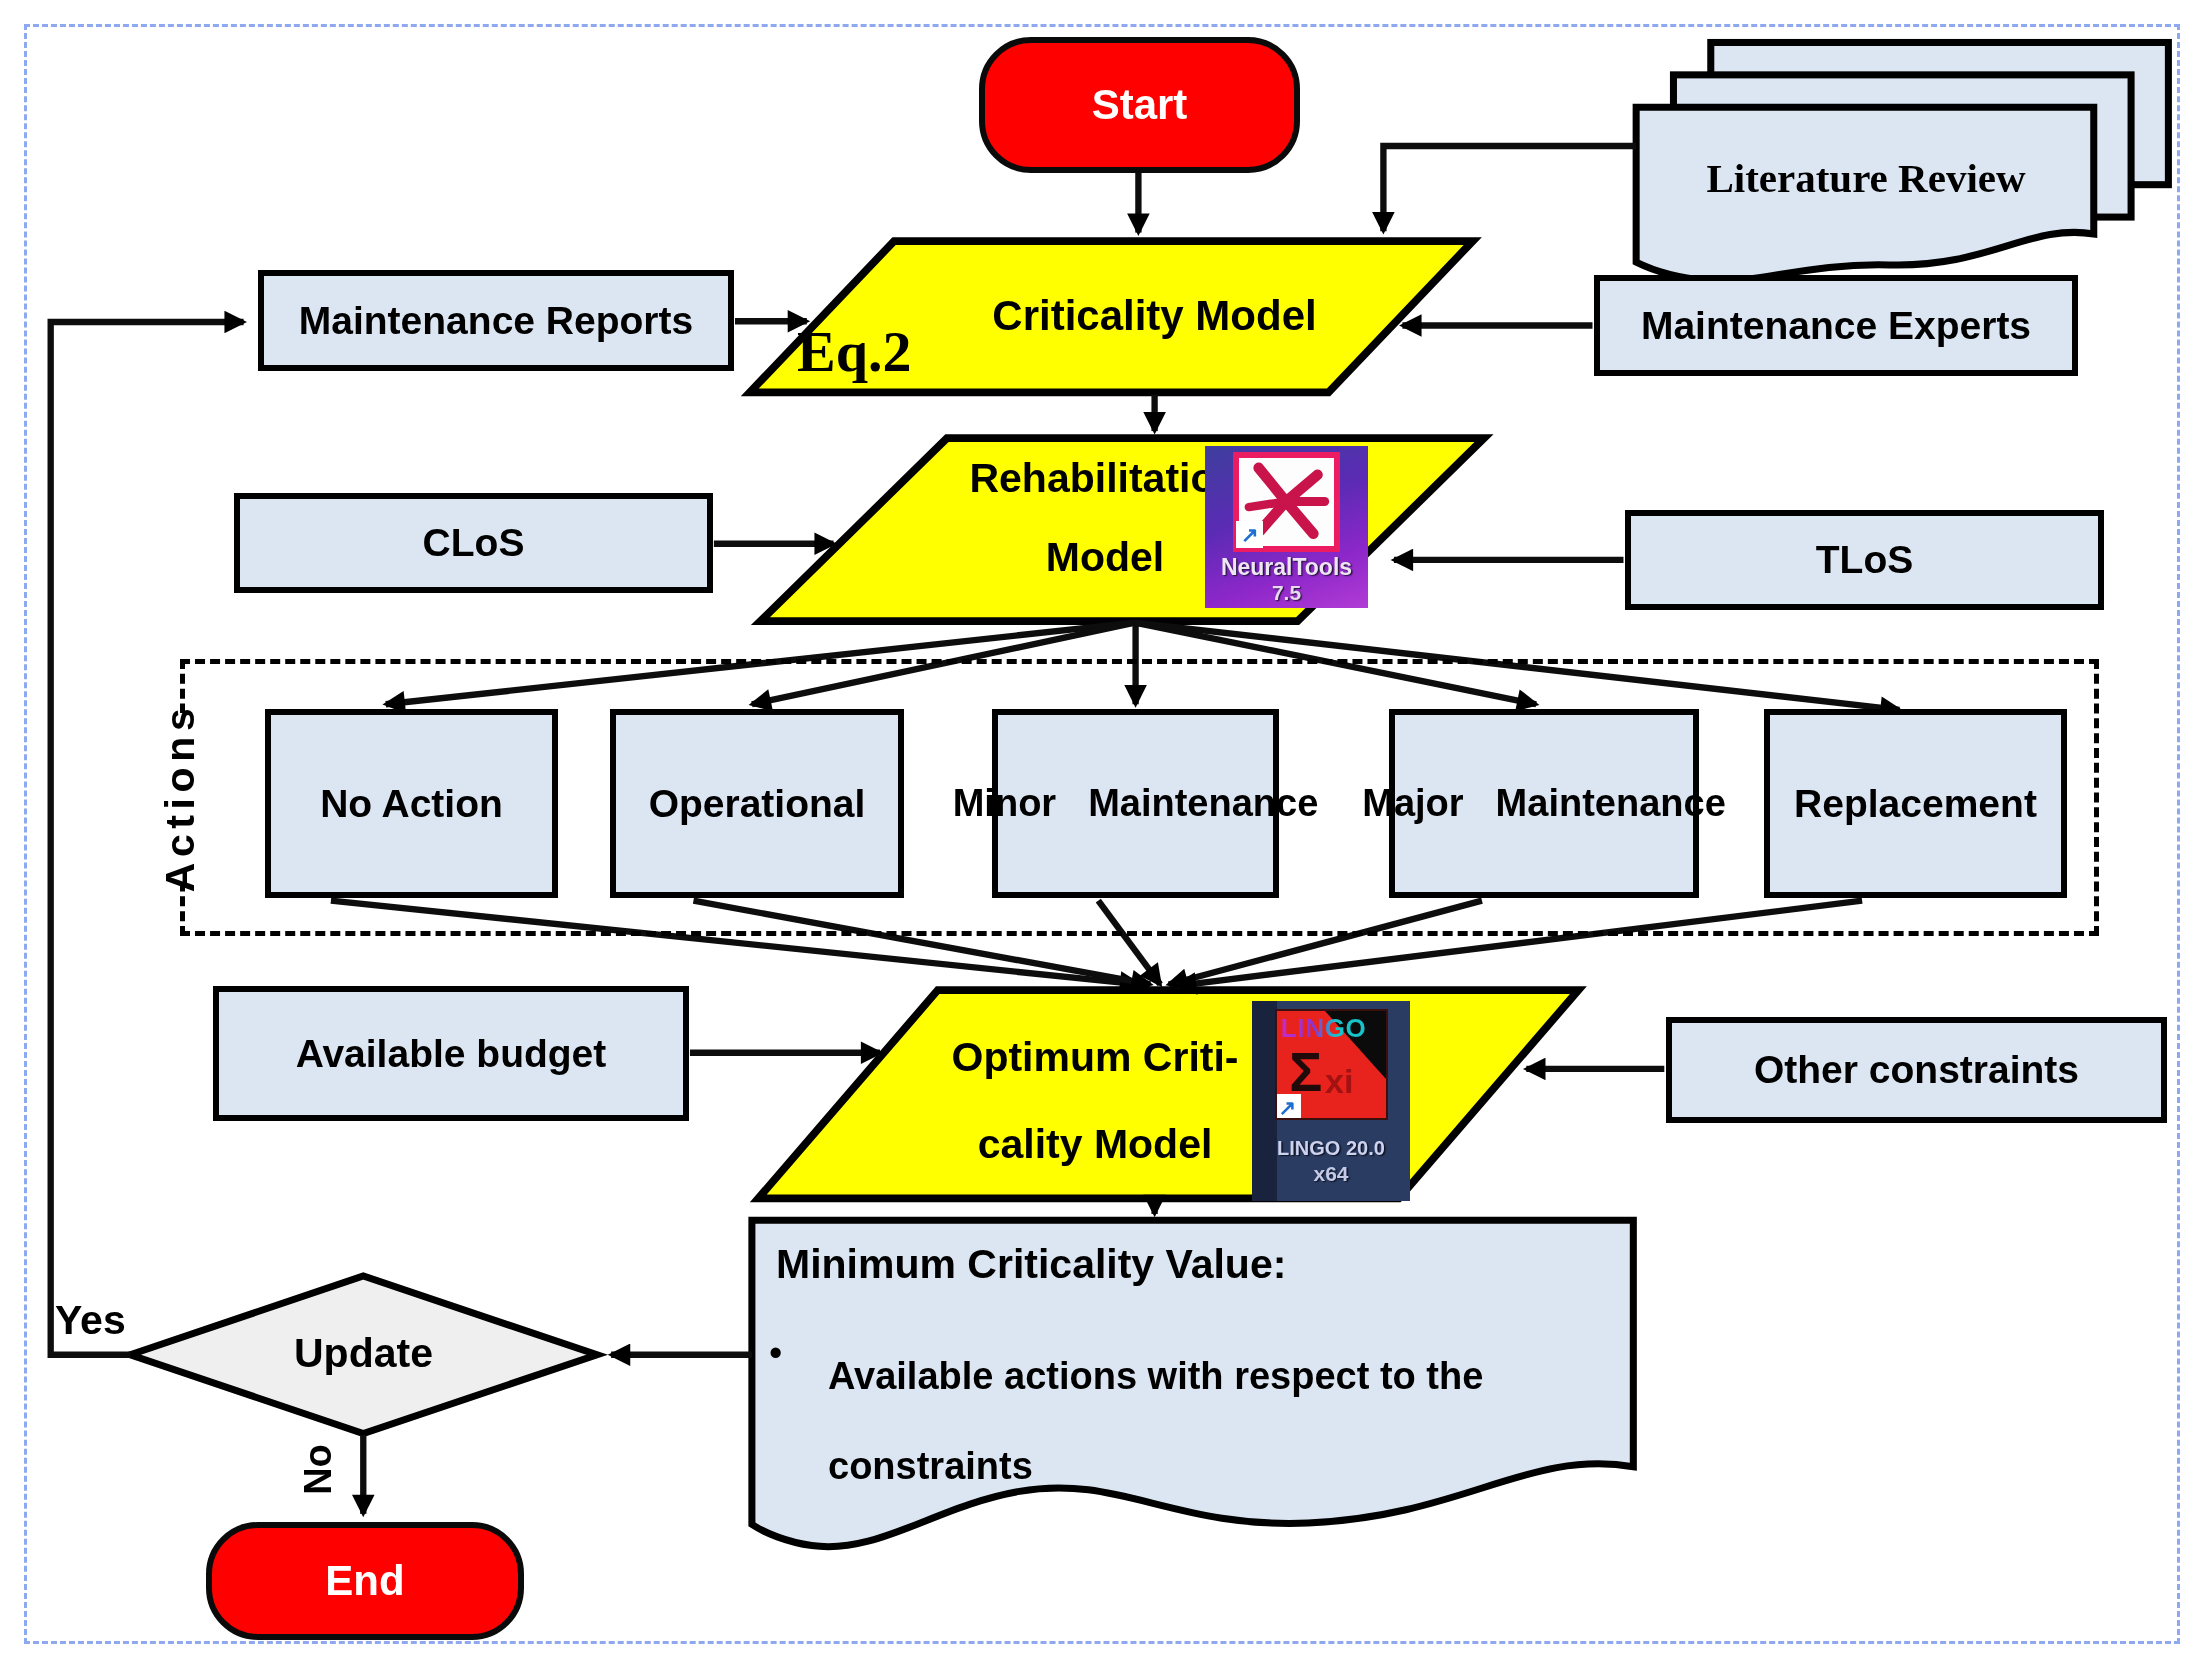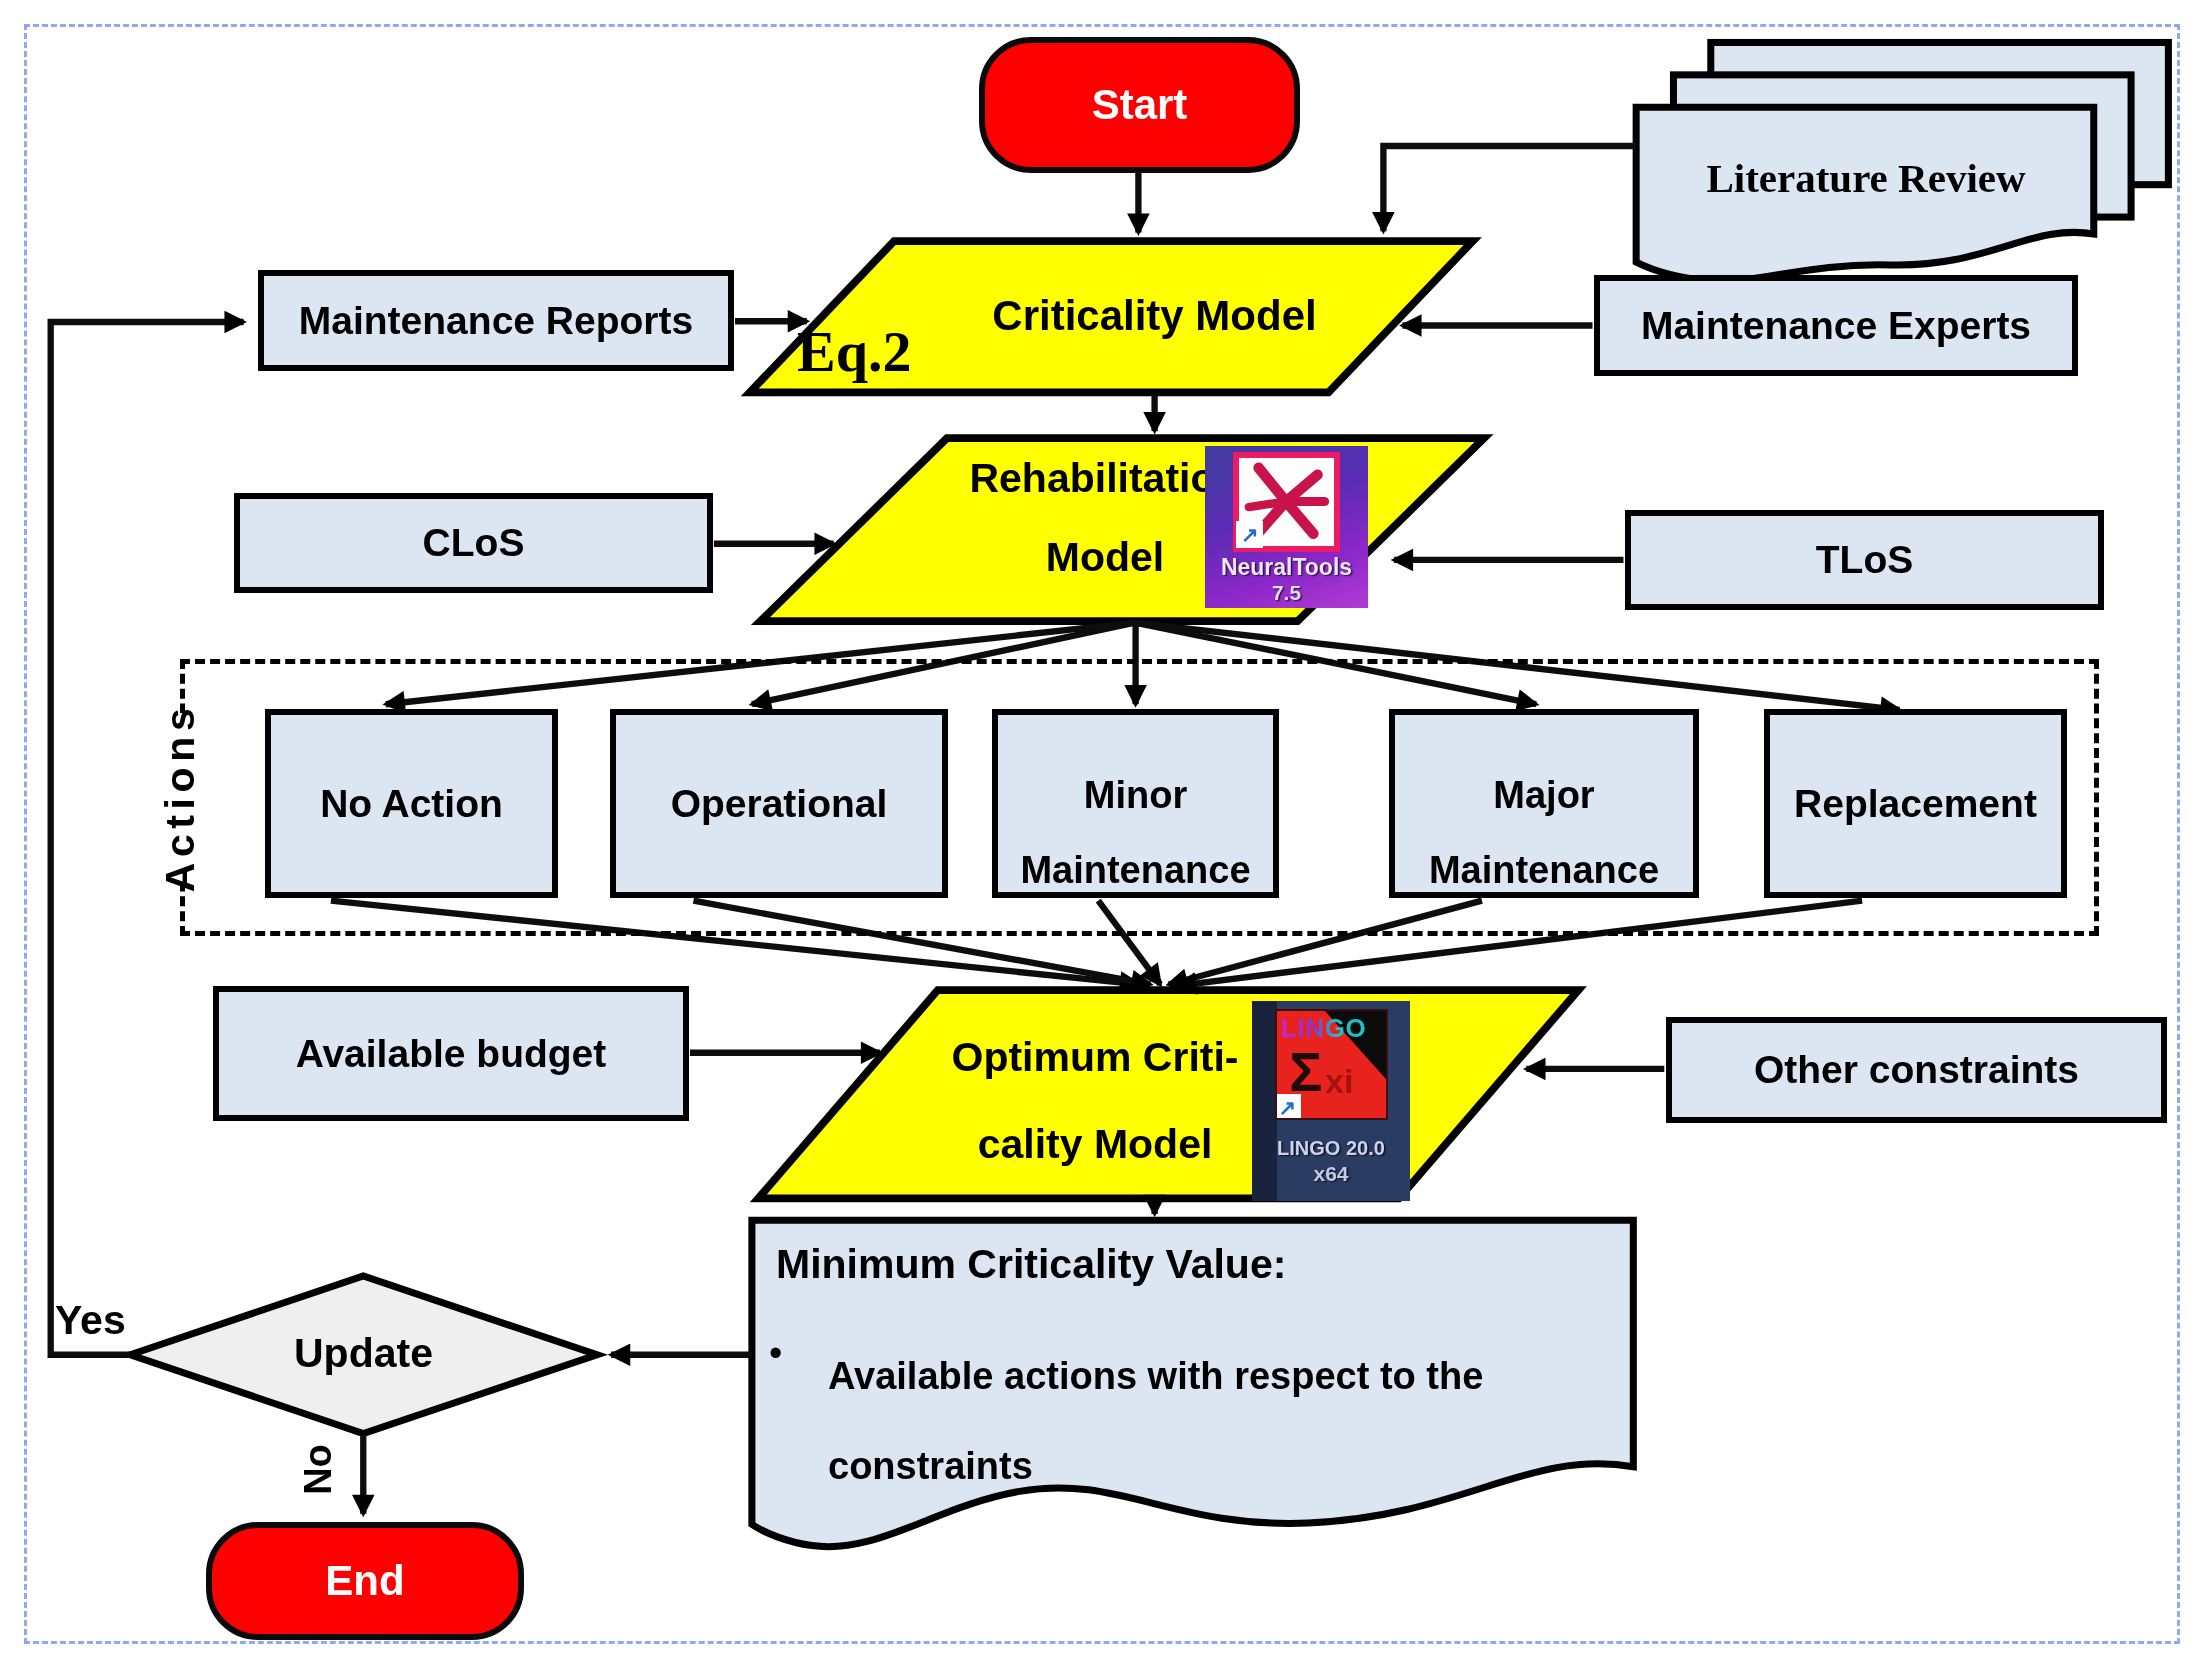--- a/index.html
+++ b/index.html
@@ -12,21 +12,21 @@
     border:3.5px dashed #8fa9f0;pointer-events:none;
   }
   svg.overlay{position:absolute;left:0;top:0;width:2205px;height:1669px;}
   .lbl{position:absolute;color:#000;font-weight:bold;white-space:nowrap;}
   .center{display:flex;align-items:center;justify-content:center;text-align:center;}
   .box{
     position:absolute;background:#dce6f2;border:6.3px solid #000;
     display:flex;align-items:center;justify-content:center;text-align:center;
     font-weight:bold;color:#000;box-sizing:border-box;
   }
-  .box.two{flex-direction:column;gap:32px;justify-content:flex-end;}
+  .box.two{flex-direction:row;gap:32px;}
   .terminal{
     position:absolute;background:#fe0000;border:6.3px solid #0a0a0a;border-radius:52px;
     display:flex;align-items:center;justify-content:center;
     color:#fff;font-weight:bold;box-sizing:border-box;
   }
   .dashed-group{
     position:absolute;left:180px;top:659px;width:1919px;height:277px;
     border:5px dashed #000;box-sizing:border-box;
   }
   .rot{transform:rotate(-90deg);}
@@ -197,21 +197,21 @@
     <div class="nt-name">NeuralTools</div>
     <div class="nt-ver">7.5</div>
   </div>
 
   <div class="dashed-group"></div>
   <div class="actions-label rot">Actions</div>
 
   <div class="box" style="left:265px;top:709px;width:293px;height:189px;font-size:39px;">
     <span>No Action</span>
   </div>
-  <div class="box" style="left:610px;top:709px;width:338px;height:189px;font-size:39px;">
+  <div class="box" style="left:610px;top:709px;width:294px;height:189px;font-size:39px;">
     <span>Operational</span>
   </div>
   <div class="box two" style="left:992px;top:709px;width:287px;height:189px;font-size:38px;">
     <span>Minor</span>
     <span>Maintenance</span>
   </div>
   <div class="box two" style="left:1389px;top:709px;width:310px;height:189px;font-size:38px;">
     <span>Major</span>
     <span>Maintenance</span>
   </div>

